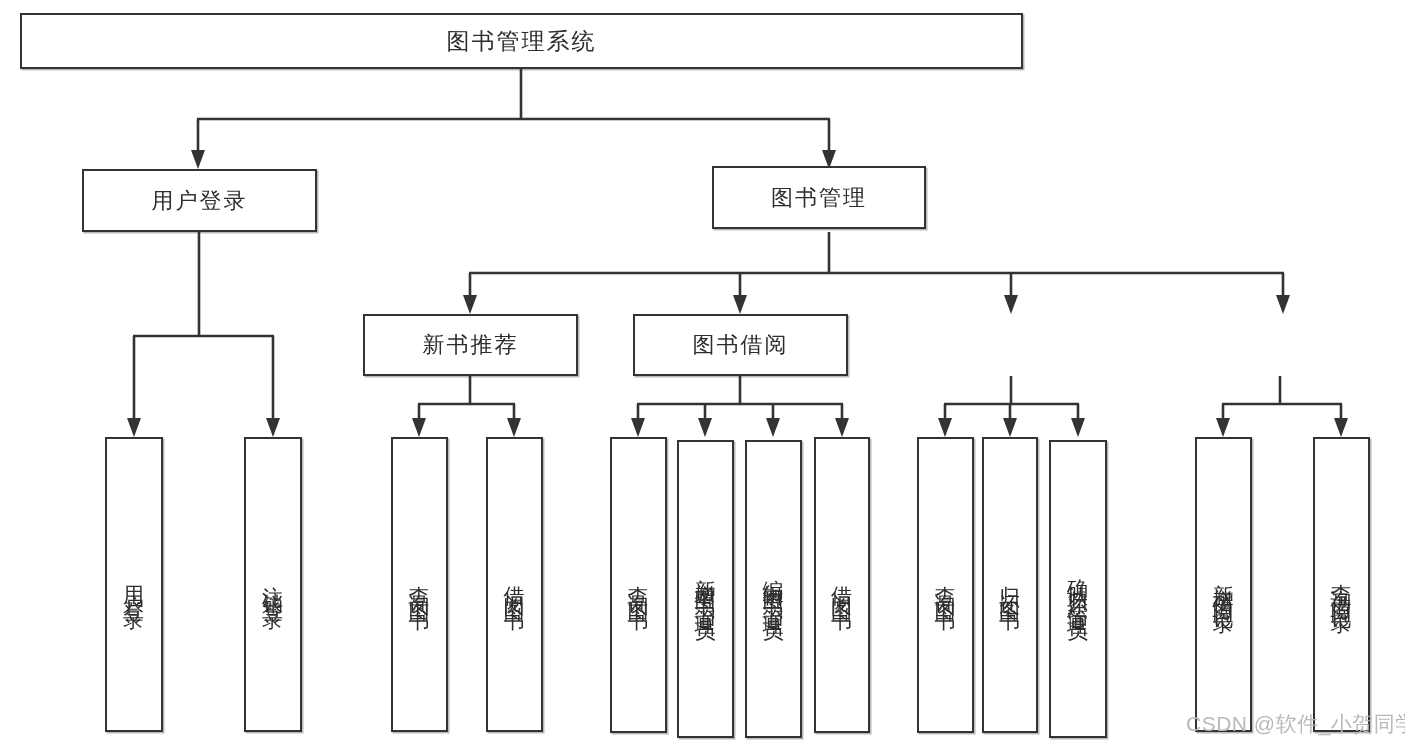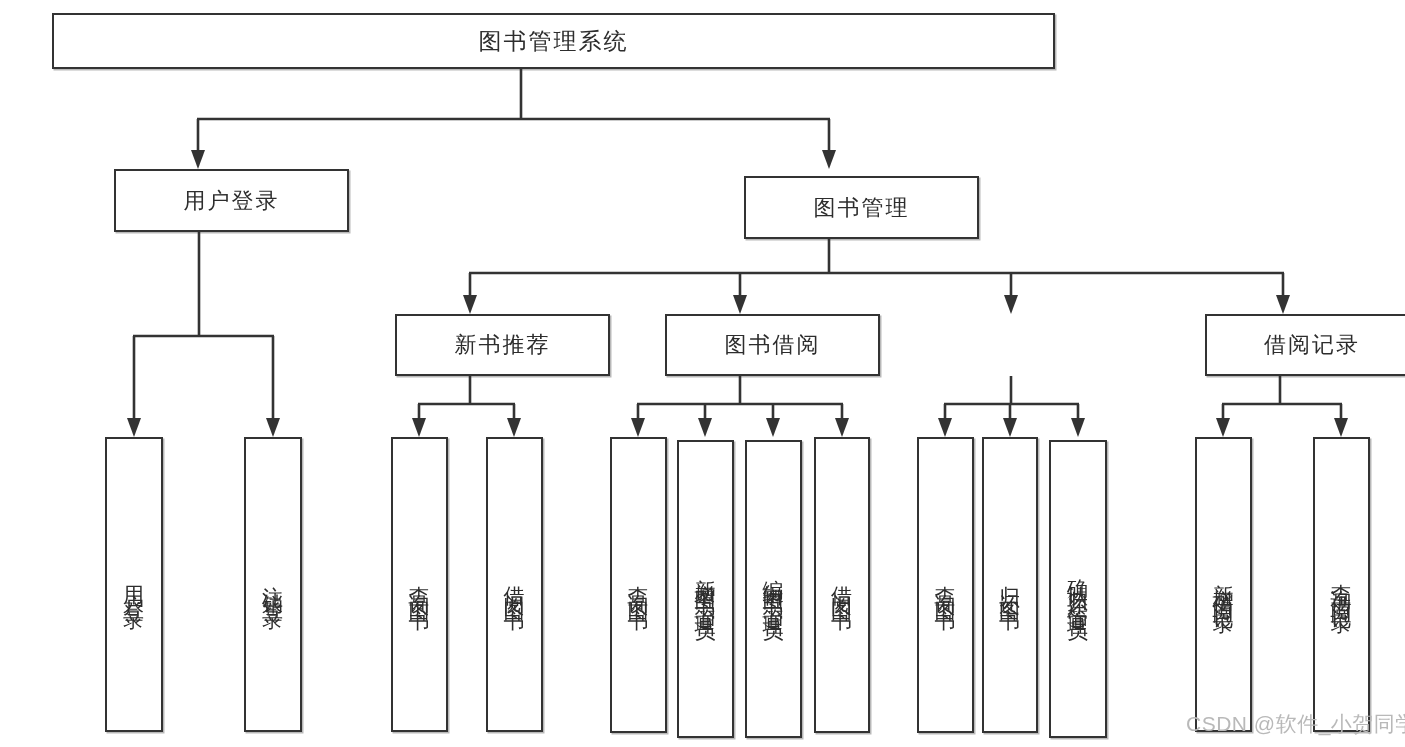--- a/index.html
+++ b/index.html
@@ -31,21 +31,20 @@
     color: #2d2d2d;
     display: flex;
     align-items: center;
     justify-content: center;
     text-align: center;
   }
   .node.h {
     font-size: 22px;
     letter-spacing: 2px;
     white-space: nowrap;
-    margin-left: 32px;
   }
   .node.root {
     font-size: 23px;
   }
   .node.v {
     writing-mode: vertical-rl;
     text-orientation: mixed;
     font-size: 21px;
     letter-spacing: 8px;
     line-height: 1;
@@ -102,25 +101,24 @@
       <path d="M1003 418 L1017 418 L1010 437 Z"></path>
       <path d="M1071 418 L1085 418 L1078 437 Z"></path>
       <path d="M1216 418 L1230 418 L1223 437 Z"></path>
       <path d="M1334 418 L1348 418 L1341 437 Z"></path>
     </g>
   </svg>
 
   <div class="node h root" style="left:20px; top:13px; width:1003px; height:56px">图书管理系统</div>
 
   <div class="node h" style="left:82px; top:169px; width:235px; height:63px">用户登录</div>
-  <div class="node h" style="left:712px; top:176px; width:235px; height:63px">图书管理</div>
+  <div class="node h" style="left:712px; top:166px; width:214px; height:63px">图书管理</div>
 
   <div class="node h" style="left:363px; top:314px; width:215px; height:62px">新书推荐</div>
   <div class="node h" style="left:633px; top:314px; width:215px; height:62px">图书借阅</div>
-  <div class="node h" style="left:1173px; top:314px; width:214px; height:62px">借阅记录</div>
 
   <div class="node v" style="left:105px; top:437px; width:58px; height:295px">用户登录</div>
   <div class="node v" style="left:244px; top:437px; width:58px; height:295px">注销登录</div>
 
   <div class="node v" style="left:391px; top:437px; width:57px; height:295px">查询图书</div>
   <div class="node v" style="left:486px; top:437px; width:57px; height:295px">借阅图书</div>
 
   <div class="node v" style="left:610px; top:437px; width:57px; height:296px">查询图书</div>
   <div class="node v" style="left:677px; top:440px; width:57px; height:298px; letter-spacing:6px">新增图书（管理员）</div>
   <div class="node v" style="left:745px; top:440px; width:57px; height:298px; letter-spacing:6px">编辑图书（管理员）</div>

